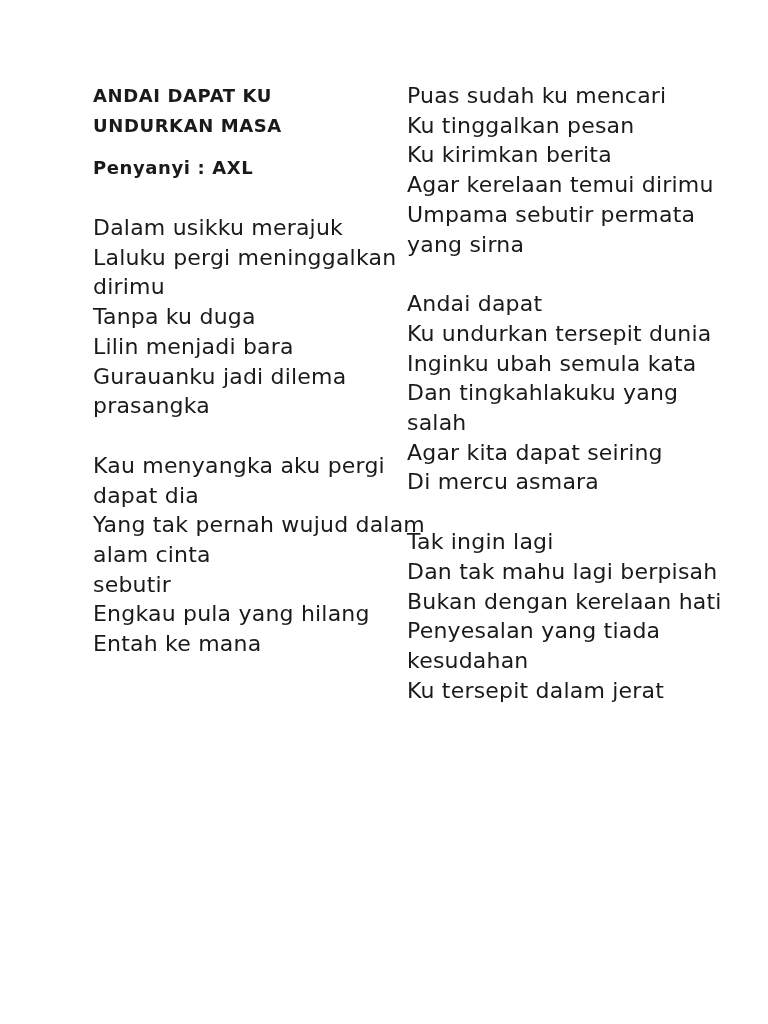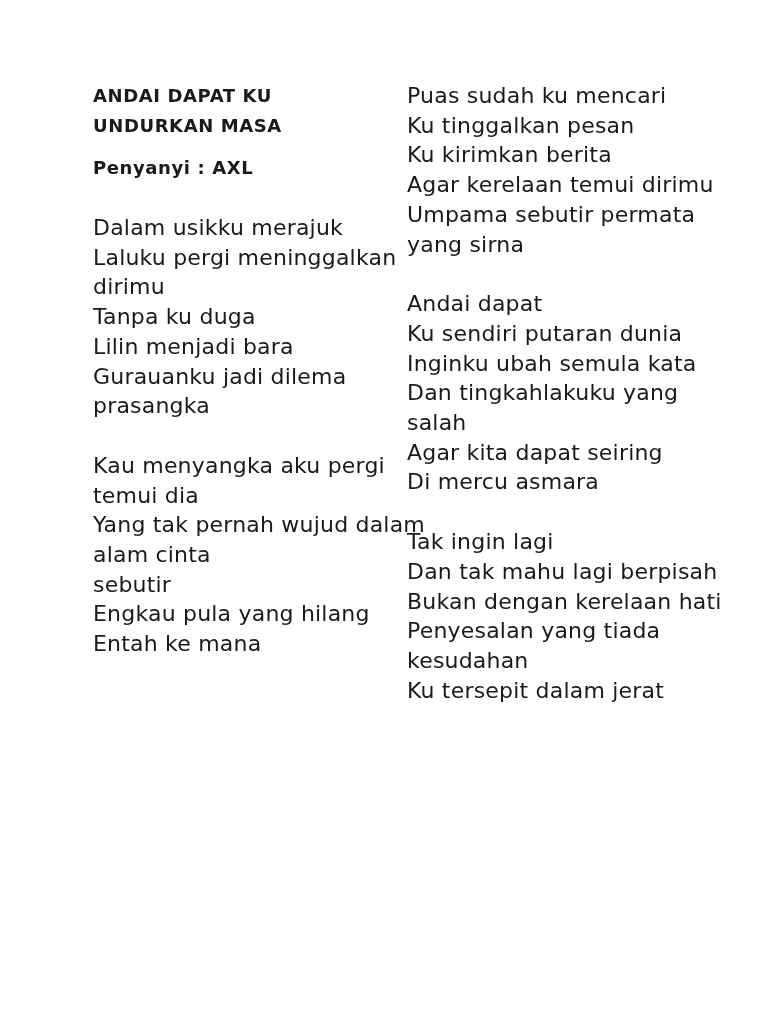--- a/index.html
+++ b/index.html
@@ -61,42 +61,42 @@
         <div class="line">Laluku pergi meninggalkan</div>
         <div class="line">dirimu</div>
         <div class="line">Tanpa ku duga</div>
         <div class="line">Lilin menjadi bara</div>
         <div class="line">Gurauanku jadi dilema</div>
         <div class="line">prasangka</div>
       </div>
 
     <div class="stanza">
         <div class="line">Kau menyangka aku pergi</div>
-        <div class="line">temui dia</div>
+        <div class="line">dapat dia</div>
         <div class="line">Yang tak pernah wujud dalam</div>
         <div class="line">alam cinta</div>
         <div class="line">sebutir</div>
         <div class="line">Engkau pula yang hilang</div>
         <div class="line">Entah ke mana</div>
       </div>
   </div>
 
   <div class="col col-right">
     <div class="stanza">
         <div class="line">Puas sudah ku mencari</div>
         <div class="line">Ku tinggalkan pesan</div>
         <div class="line">Ku kirimkan berita</div>
         <div class="line">Agar kerelaan temui dirimu</div>
         <div class="line">Umpama sebutir permata</div>
         <div class="line">yang sirna</div>
       </div>
 
     <div class="stanza">
         <div class="line">Andai dapat</div>
-        <div class="line">Ku sendiri putaran dunia</div>
+        <div class="line">Ku undurkan tersepit dunia</div>
         <div class="line">Inginku ubah semula kata</div>
         <div class="line">Dan tingkahlakuku yang</div>
         <div class="line">salah</div>
         <div class="line">Agar kita dapat seiring</div>
         <div class="line">Di mercu asmara</div>
       </div>
 
     <div class="stanza">
         <div class="line">Tak ingin lagi</div>
         <div class="line">Dan tak mahu lagi berpisah</div>

